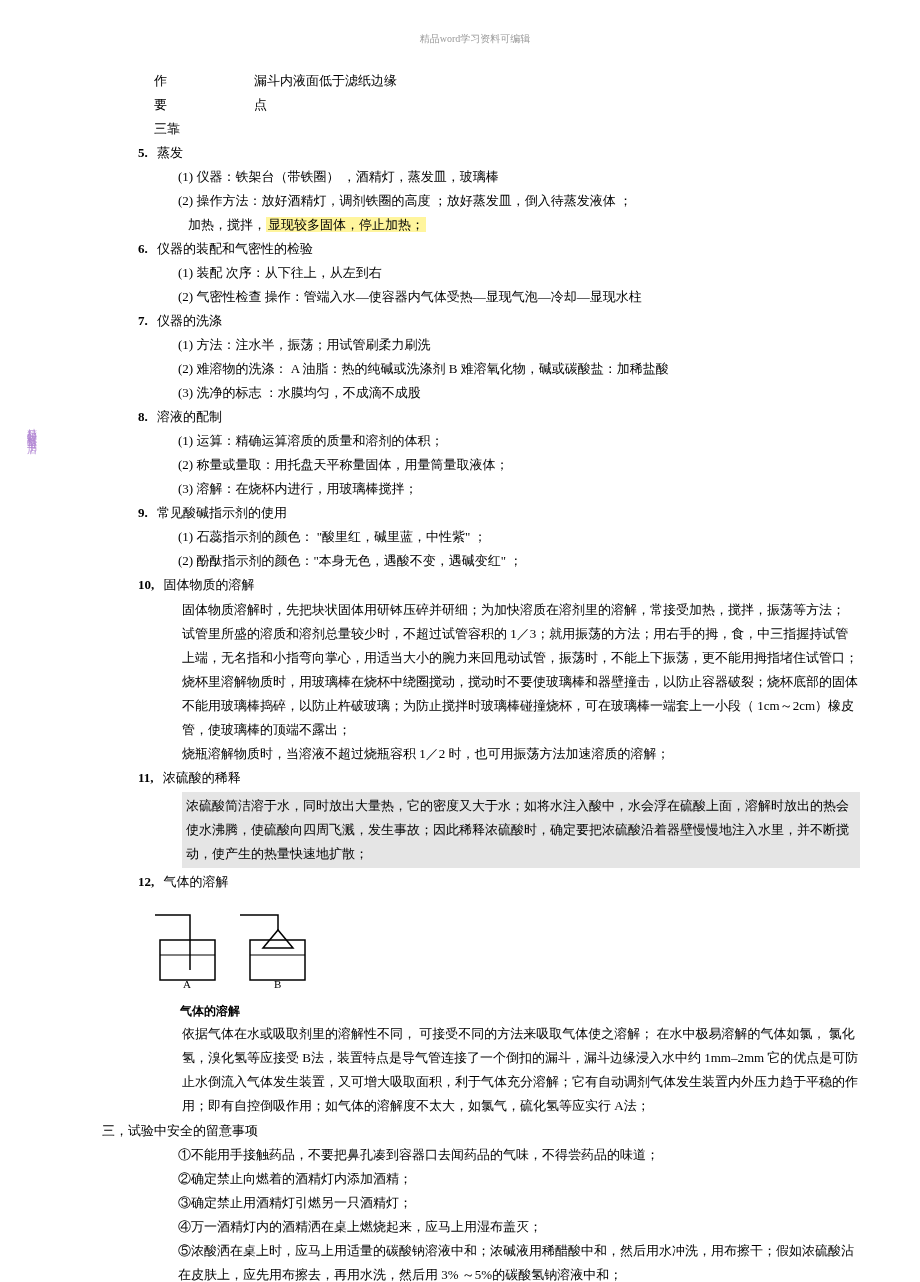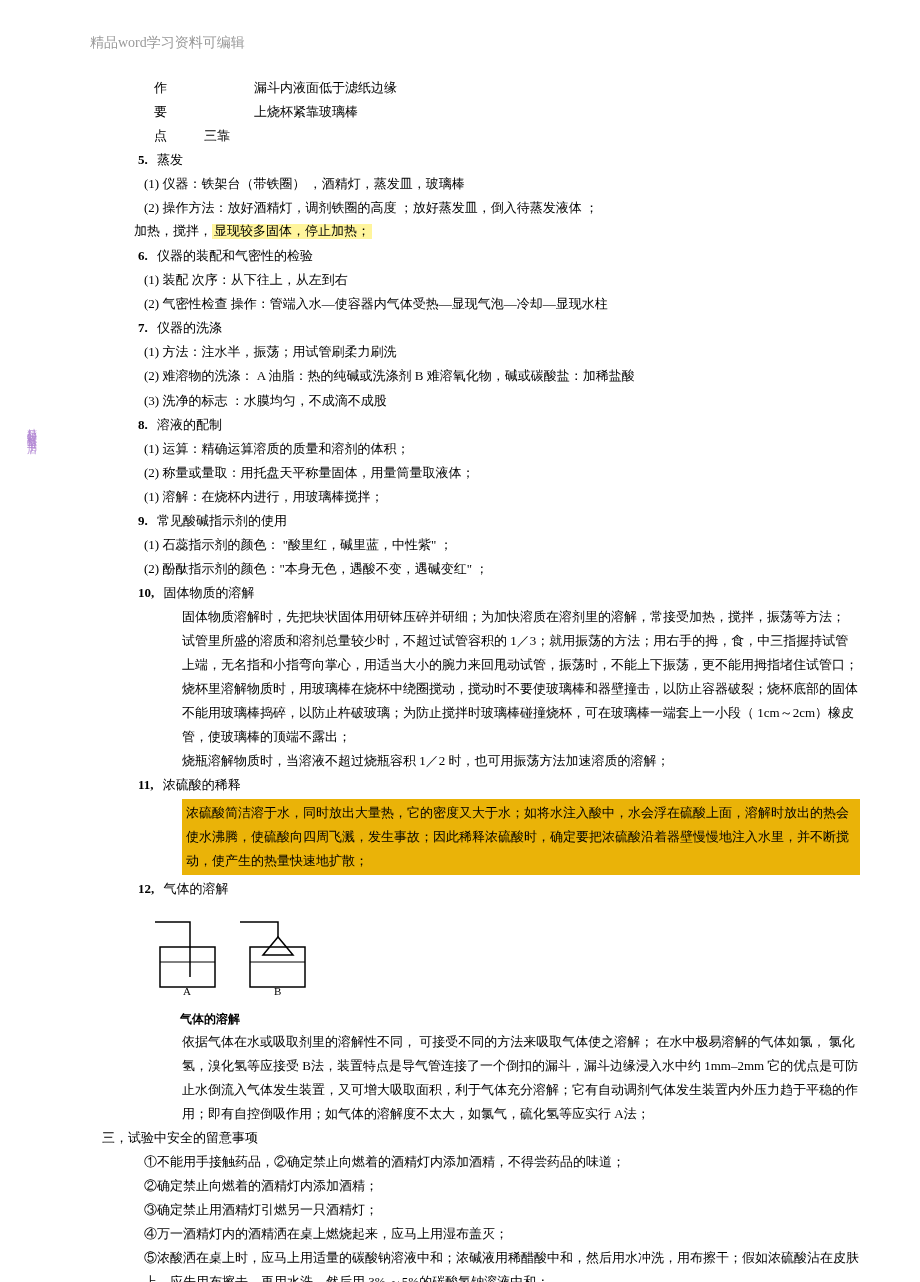--- a/index.html
+++ b/index.html
@@ -7,44 +7,44 @@
     font-family: "SimSun", "Microsoft YaHei", serif;
     font-size: 13px;
     line-height: 1.85;
     color: #000;
     background: #fff;
     width: 920px;
     padding: 30px 60px 40px 90px;
     position: relative;
   }
   .header {
-    text-align: left;
-    font-size: 14px;
+    text-align: center;
+    font-size: 10px;
     color: #999;
     margin-bottom: 20px;
   }
   .side-tag {
     position: absolute;
     left: 22px;
     top: 420px;
     writing-mode: vertical-rl;
     font-size: 10px;
     color: #b388d4;
     letter-spacing: 2px;
   }
   .indent-table { display: grid; grid-template-columns: 50px 50px auto; margin-left: 60px; }
   .cell { padding: 0 4px; }
   .num-item { margin-left: 48px; }
   .num-item .num { font-weight: bold; margin-right: 6px; }
-  .sub { margin-left: 54px; }
-  .sub2 { margin-left: 44px; font-family: Liberation Mono, monospace; }
+  .sub { margin-left: 88px; }
+  .sub2 { margin-left: 98px; }
   .body-text { margin-left: 92px; }
   .hl { background: #fff59d; padding: 0 2px; }
   .hl-block {
-    background: #eab308;
+    background: #e5e5e5;
     padding: 2px 4px;
     margin: 2px 0;
     display: block;
   }
   .diagram {
     display: inline-block;
     margin: 6px 0 2px 60px;
   }
   .diagram svg { display: block; }
   .diagram-caption {
@@ -62,21 +62,20 @@
 <div class="header">精品word学习资料可编辑</div>
 <div class="side-tag">精品好资料学习书店</div>
 
 
 <div class="indent-table">
   <div class="cell">作</div>
   <div class="cell"></div>
   <div class="cell">漏斗内液面低于滤纸边缘</div>
   <div class="cell">要</div>
   <div class="cell"></div>
-  <div class="cell">上烧杯紧靠玻璃棒</div>
   <div class="cell">点</div>
   <div class="cell">三靠</div>
   <div class="cell"></div>
   <div class="cell"></div>
 </div>
 
 
 <div class="num-item">
   <span class="num">5.</span>
   <span>蒸发</span>
@@ -104,21 +103,21 @@
 <div class="sub">(2) 难溶物的洗涤：  A 油脂：热的纯碱或洗涤剂  B  难溶氧化物，碱或碳酸盐：加稀盐酸</div>
 <div class="sub">(3) 洗净的标志 ：水膜均匀，不成滴不成股</div>
 
 
 <div class="num-item">
   <span class="num">8.</span>
   <span>溶液的配制</span>
 </div>
 <div class="sub">(1) 运算：精确运算溶质的质量和溶剂的体积；</div>
 <div class="sub">(2) 称量或量取：用托盘天平称量固体，用量筒量取液体；</div>
-<div class="sub">(1) 溶解：在烧杯内进行，用玻璃棒搅拌；</div>
+<div class="sub">(3) 溶解：在烧杯内进行，用玻璃棒搅拌；</div>
 
 
 <div class="num-item">
   <span class="num">9.</span>
   <span>常见酸碱指示剂的使用</span>
 </div>
 <div class="sub">(1) 石蕊指示剂的颜色： "酸里红，碱里蓝，中性紫"  ；</div>
 <div class="sub">(2) 酚酞指示剂的颜色："本身无色，遇酸不变，遇碱变红"  ；</div>
 
 
@@ -160,21 +159,21 @@
     <path d="M90 15 H128 V30" fill="none" stroke="#000" stroke-width="1.5"></path>
     <path d="M113 48 L128 30 L143 48 Z" fill="none" stroke="#000" stroke-width="1.5"></path>
     <text x="124" y="88" font-size="11" font-family="SimSun">B</text>
   </svg>
 </div>
 <div class="diagram-caption">气体的溶解</div>
 <div class="body-text">依据气体在水或吸取剂里的溶解性不同， 可接受不同的方法来吸取气体使之溶解； 在水中极易溶解的气体如氯， 氯化氢，溴化氢等应接受  B法，装置特点是导气管连接了一个倒扣的漏斗，漏斗边缘浸入水中约    1mm–2mm 它的优点是可防止水倒流入气体发生装置，又可增大吸取面积，利于气体充分溶解；它有自动调剂气体发生装置内外压力趋于平稳的作用；即有自控倒吸作用；如气体的溶解度不太大，如氯气，硫化氢等应实行    A法；</div>
 
 
 <div class="section-head">三，试验中安全的留意事项</div>
-<div class="sub">①不能用手接触药品，②确定禁止向燃着的酒精灯内添加酒精，不得尝药品的味道；</div>
+<div class="sub">①不能用手接触药品，不要把鼻孔凑到容器口去闻药品的气味，不得尝药品的味道；</div>
 <div class="sub">②确定禁止向燃着的酒精灯内添加酒精；</div>
 <div class="sub">③确定禁止用酒精灯引燃另一只酒精灯；</div>
 <div class="sub">④万一酒精灯内的酒精洒在桌上燃烧起来，应马上用湿布盖灭；</div>
 <div class="sub">⑤浓酸洒在桌上时，应马上用适量的碳酸钠溶液中和；浓碱液用稀醋酸中和，然后用水冲洗，用布擦干；假如浓硫酸沾在皮肤上，应先用布擦去，再用水洗，然后用    3% ～5%的碳酸氢钠溶液中和；</div>
 
 
 
 
 
 

